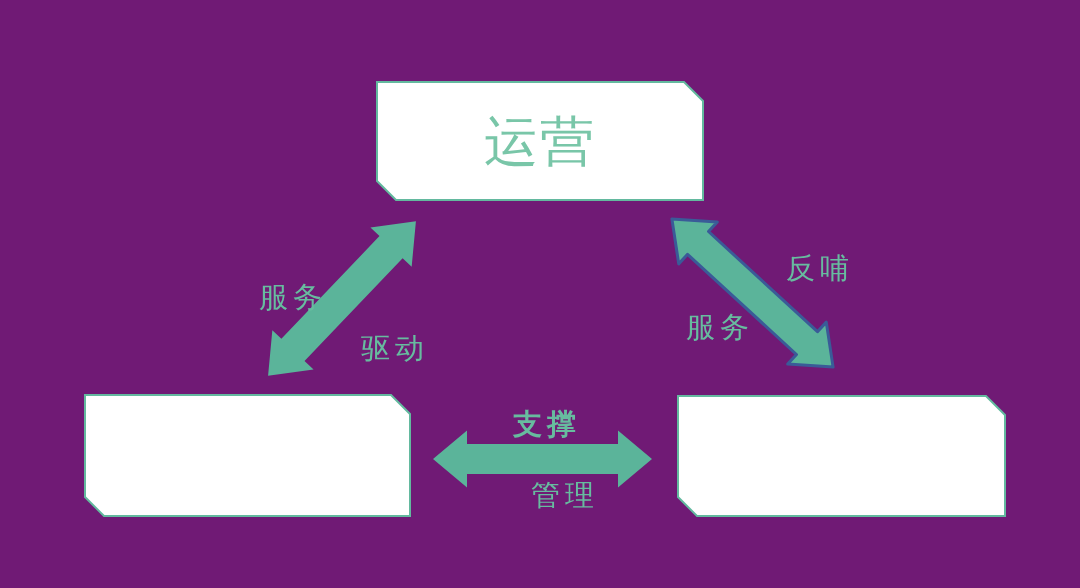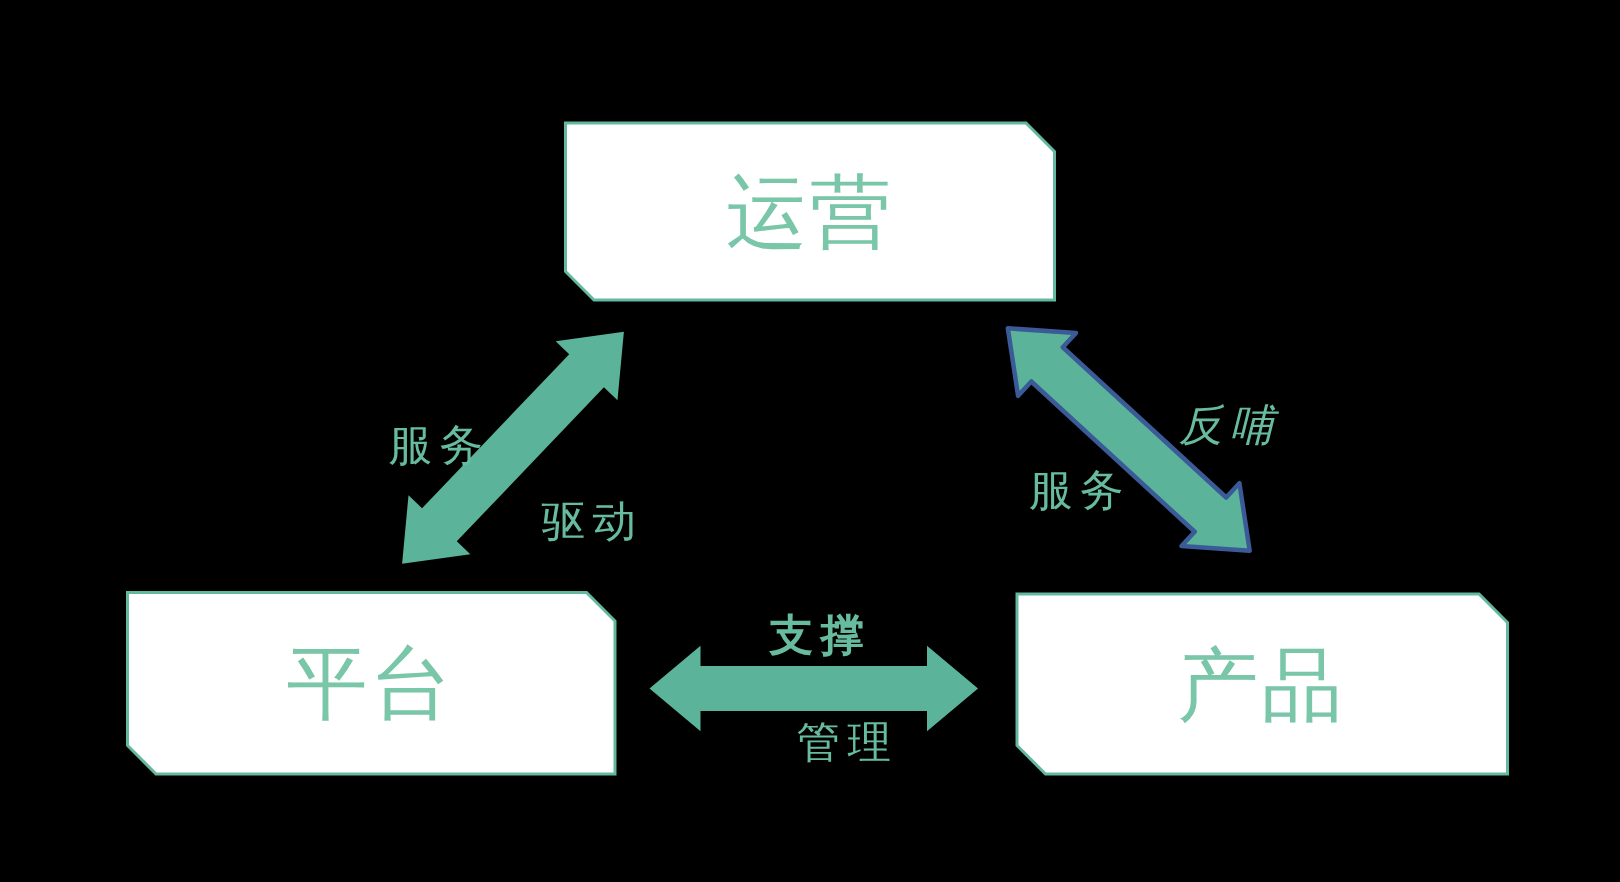--- a/index.html
+++ b/index.html
@@ -5,21 +5,21 @@
   html, body {
     margin: 0;
     padding: 0;
     background: #ffffff;
     font-family: "DejaVu Sans", sans-serif;
   }
   #canvas {
     position: relative;
     width: 1080px;
     height: 588px;
-    background: #000000;
+    background: #701a75;
     overflow: hidden;
   }
   #shapes {
     position: absolute;
     left: 0;
     top: 0;
   }
   .node-title {
     position: absolute;
     transform: translate(-50%, -50%);
@@ -57,25 +57,23 @@
     <g transform="translate(542.5,459)">
       <polygon points="-109.5,0 -75.5,-28.5 -75.5,-15 75.5,-15 75.5,-28.5 109.5,0 75.5,28.5 75.5,15 -75.5,15 -75.5,28.5" fill="#5bb49a"></polygon>
     </g>
 
     <path d="M377,82 L684,82 L703,101 L703,200 L396,200 L377,181 Z" fill="#ffffff" stroke="#63b99f" stroke-width="2"></path>
     <path d="M85,395 L391,395 L410,414 L410,516 L104,516 L85,497 Z" fill="#ffffff" stroke="#63b99f" stroke-width="2"></path>
     <path d="M678,396 L986,396 L1005,415 L1005,516 L697,516 L678,497 Z" fill="#ffffff" stroke="#63b99f" stroke-width="2"></path>
   </svg>
 
   <div class="node-title" style="left:540px; top:142px;">运营</div>
-  <div class="node-title" style="left:247px; top:456px;">平台</div>
-  <div class="node-title" style="left:841px; top:457px;">产品</div>
 
   <div class="edge-label" style="left:293px; top:297px;">服务</div>
   <div class="edge-label" style="left:395px; top:348px;">驱动</div>
 
-  <div class="edge-label" style="left:820px; top:284px;font-style:italic;">反哺</div>
+  <div class="edge-label" style="left:820px; top:268px;">反哺</div>
   <div class="edge-label" style="left:720px; top:327px;">服务</div>
 
   <div class="edge-label" style="left:547px; top:424px;font-weight:bold;">支撑</div>
   <div class="edge-label" style="left:565px; top:495px;">管理</div>
 
 </div>
 
 </body></html>

